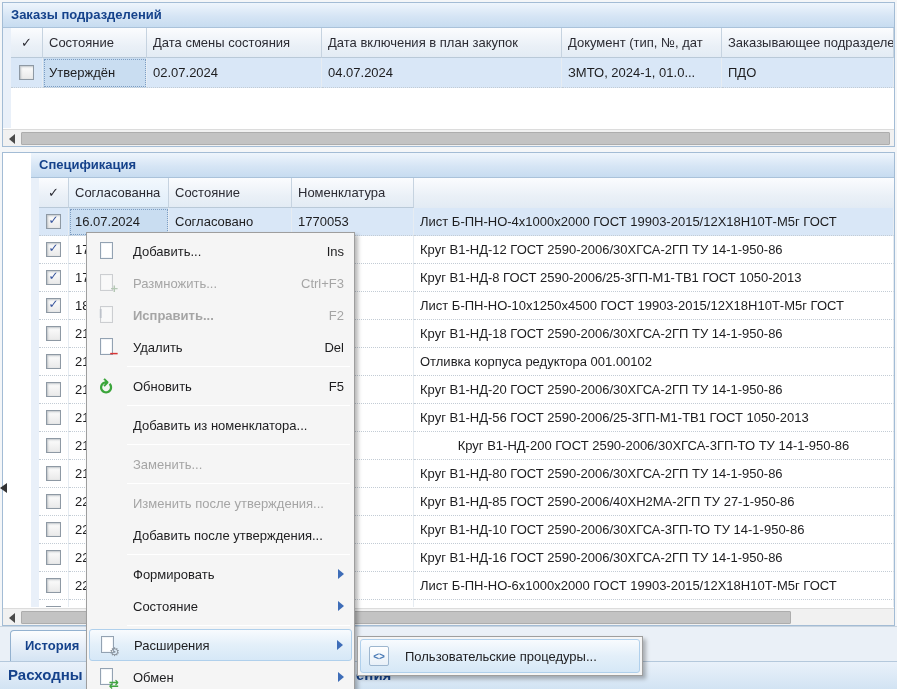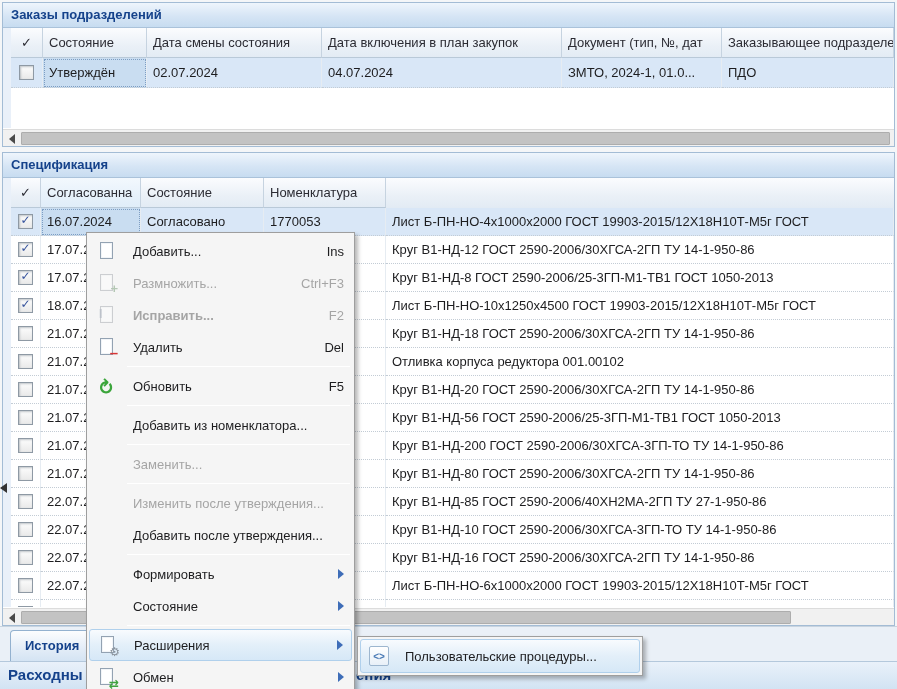--- a/index.html
+++ b/index.html
@@ -112,21 +112,21 @@
             <div class="g-cell" style="width: auto; flex: 1 1 0%;">ПДО</div>
           </div>
         </div>
     </div>
     <div class="hscroll">
       <span class="arr"></span>
       <span class="thumb" style="left:18px;right:4px;"></span>
     </div>
   </div>
 
-  <div class="panel spec" style="top:152px;height:474px;">
+  <div class="panel spec" style="top:152px;height:474px;padding-left:28px;">
     <div class="panel-header">Спецификация</div>
     <div class="grid" style="height:429px;">
       <div class="g-row g-head" id="spec-head">
           <div class="g-cell c-check head-check" style="width: 30px;">✓</div>
           <div class="g-cell col-sorted" style="width: 100px;">Согласованна</div>
           <div class="g-cell" style="width: 123px;">Состояние</div>
           <div class="g-cell" style="width: 122px;">Номенклатура</div>
         </div>
       <div class="g-body" id="spec-body" style="height:399px;overflow:hidden;">
           <div class="g-row row-selected">
@@ -201,21 +201,21 @@
             <div class="g-cell" style="width: 122px;"></div>
             <div class="g-cell" style="width: auto; flex: 1 1 0%;">Круг В1-НД-56 ГОСТ 2590-2006/25-3ГП-М1-ТВ1 ГОСТ 1050-2013</div>
           </div>
           <div class="g-row">
             <div class="g-cell c-check" style="width: 30px;">
               <span class="cb"></span>
             </div>
             <div class="g-cell" style="width: 100px;">21.07.2024</div>
             <div class="g-cell" style="width: 123px;"></div>
             <div class="g-cell" style="width: 122px;"></div>
-            <div class="g-cell" style="width: auto; flex: 1 1 0%;">Круг В1-НД-200 ГОСТ 2590-2006/30ХГСА-3ГП-ТО ТУ 14-1-950-86</div>
+            <div class="g-cell" style="width: auto; flex: 1 1 0%; text-align: center;">Круг В1-НД-200 ГОСТ 2590-2006/30ХГСА-3ГП-ТО ТУ 14-1-950-86</div>
           </div>
           <div class="g-row">
             <div class="g-cell c-check" style="width: 30px;">
               <span class="cb"></span>
             </div>
             <div class="g-cell" style="width: 100px;">21.07.2024</div>
             <div class="g-cell" style="width: 123px;"></div>
             <div class="g-cell" style="width: 122px;"></div>
             <div class="g-cell" style="width: auto; flex: 1 1 0%;">Круг В1-НД-80 ГОСТ 2590-2006/30ХГСА-2ГП ТУ 14-1-950-86</div>
           </div>

